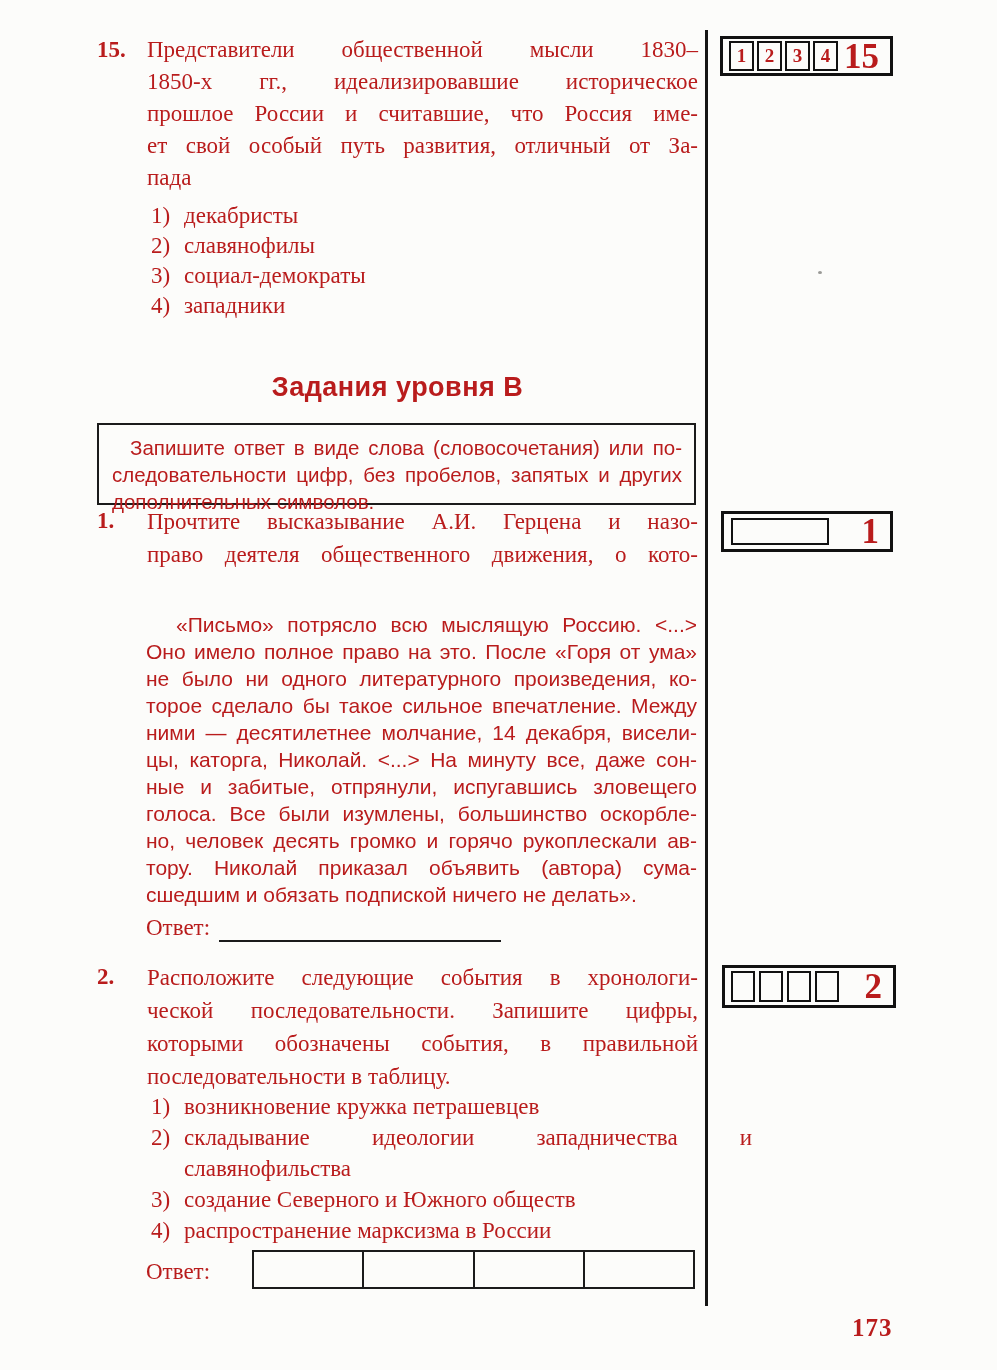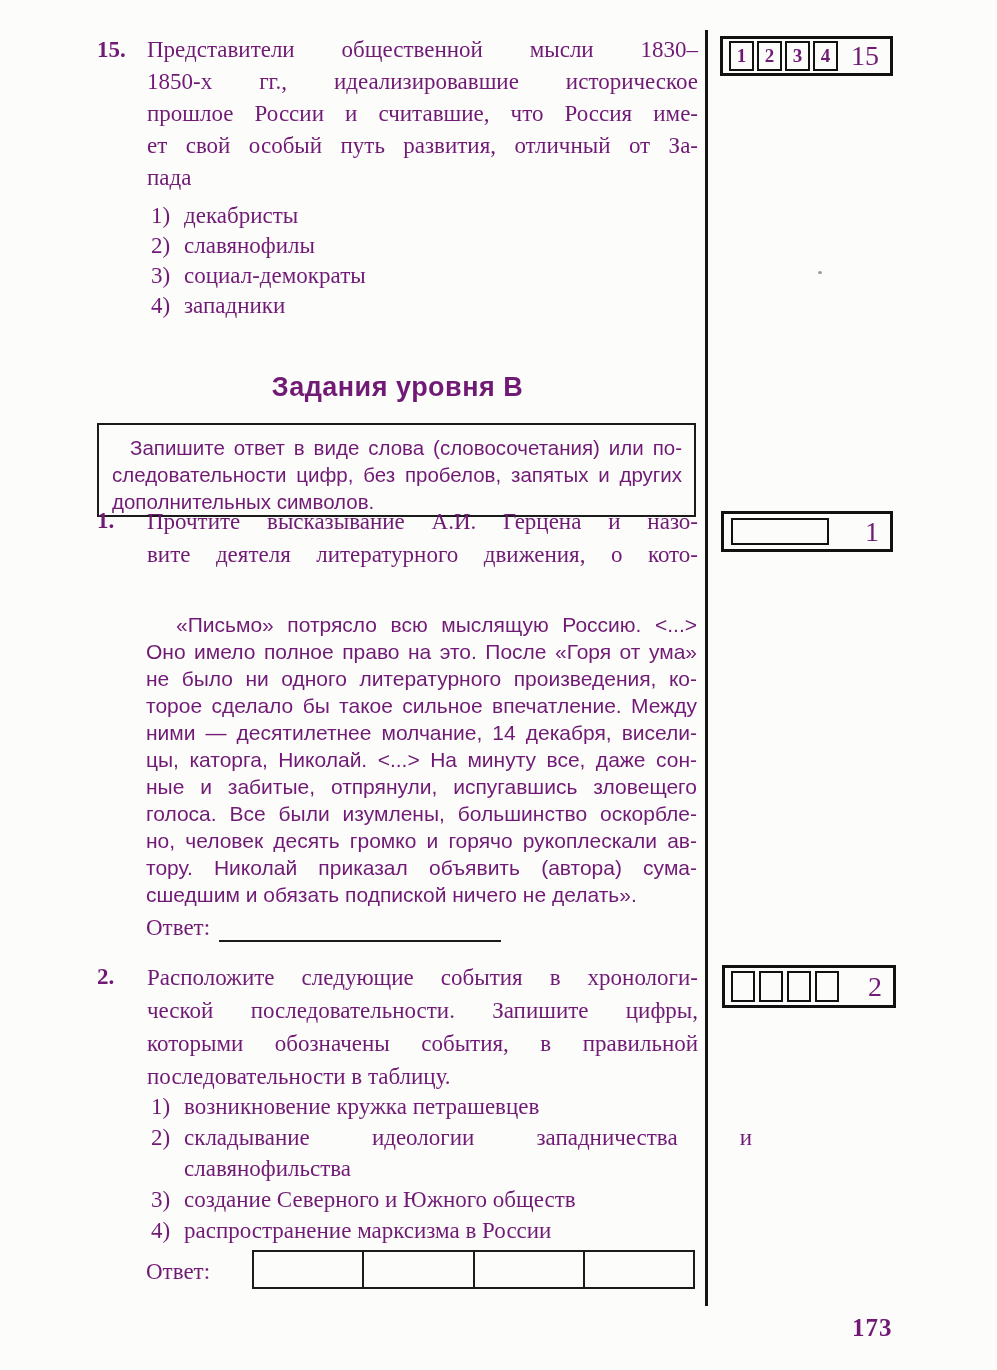--- a/index.html
+++ b/index.html
@@ -1,21 +1,21 @@
 <!DOCTYPE html>
 <html lang="ru"><head>
 <meta charset="utf-8">
 <style>
   html,body{margin:0;padding:0;background:#e8e8e6;}
   .page{
     position:relative;
     width:997px;height:1370px;
     margin:0 auto;
     background:#fcfcfa;
-    color:#701a75;
+    color:#b91c1c;
     overflow:hidden;
   }
   .serif{font-family:"Liberation Serif","DejaVu Serif",serif;}
   .sans{font-family:"Liberation Sans","DejaVu Sans",sans-serif;margin-top:35px;}
 
   
   .block{position:absolute;left:97px;width:601px;}
   .qrow{display:flex;}
   .qnum{
     flex:0 0 50px;
@@ -40,21 +40,21 @@
 
   
   .section-title{
     position:absolute;left:97px;width:601px;top:337px;
     text-align:center;font-weight:bold;font-size:27px;
     letter-spacing:.5px;
   }
 
   
   .instruction-box{
-    position:absolute;left:97px;top:388px;width:599px;height:94px;
+    position:absolute;left:97px;top:388px;width:599px;height:82px;
     border:2px solid #1b1b1b;
     padding:9px 12px 0 13px;box-sizing:border-box;
   }
   .instr-line{
     font-size:20.5px;line-height:27px;text-align:justify;white-space:nowrap;
   }
   .instr-line.just{text-align-last:justify;white-space:normal;}
   .instr-line.indent{text-indent:18px;}
 
   
@@ -85,21 +85,21 @@
   
   .vrule{
     position:absolute;left:705px;top:30px;width:3px;height:1276px;
     background:#151515;
   }
   .marker{
     position:absolute;border:3px solid #111;box-sizing:border-box;
     display:flex;align-items:center;background:#fcfcfa;
   }
   .marker-num{
-    font-size:28px;font-weight:normal;margin-left:auto;
+    font-size:35px;font-weight:bold;margin-left:auto;
     padding-right:11px;line-height:1;
   }
   .m15{left:720px;top:36px;width:173px;height:40px;}
   .m15 .cells{display:flex;gap:3px;margin-left:6px;}
   .digit-cell{
     width:21px;height:26px;border:2px solid #111;
     display:flex;align-items:center;justify-content:center;
     font-size:19px;font-weight:bold;
   }
   .m1{left:721px;top:511px;width:172px;height:41px;}
@@ -161,21 +161,21 @@
     <div class="instr-line indent just">Запишите ответ в виде слова (словосочетания) или по-</div>
     <div class="instr-line just">следовательности цифр, без пробелов, запятых и других</div>
     <div class="instr-line">дополнительных символов.</div>
   </div>
 
   <div class="block q1" style="top:505px;">
     <div class="qrow">
       <div class="qnum">1.</div>
       <div class="qbody">
         <div class="tline just">Прочтите высказывание А.И. Герцена и назо-</div>
-        <div class="tline just">вите деятеля литературного движения, о кото-</div>
+        <div class="tline just">право деятеля общественного движения, о кото-</div>
       </div>
     </div>
   </div>
 
   <div class="quote">
     <div class="q-line indent just">«Письмо» потрясло всю мыслящую Россию. &lt;...&gt;</div>
     <div class="q-line just">Оно имело полное право на это. После «Горя от ума»</div>
     <div class="q-line just">не было ни одного литературного произведения, ко-</div>
     <div class="q-line just">торое сделало бы такое сильное впечатление. Между</div>
     <div class="q-line just">ними — десятилетнее молчание, 14 декабря, висели-</div>

